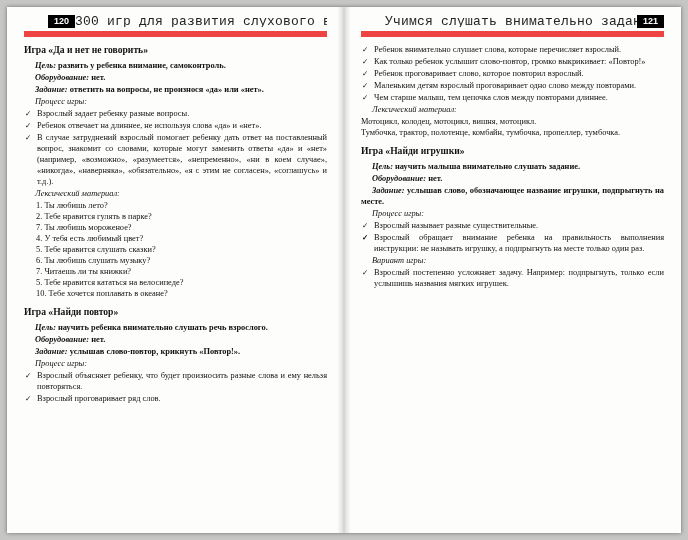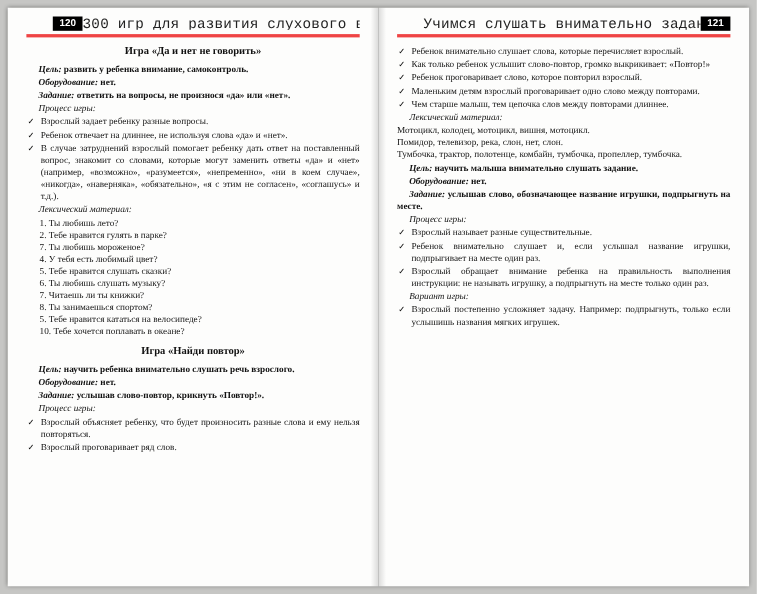--- a/index.html
+++ b/index.html
@@ -24,39 +24,39 @@
     pointer-events:none;
   }
   .page{
     width:50%;box-sizing:border-box;
     padding:8px 17px 8px 17px;
     font-size:8.4px;line-height:11px;
     text-align:justify;
   }
   .page-head{
     display:flex;align-items:center;
-    border-bottom:3px solid #ef4444;
+    border-bottom:6px solid #ef4444;
     padding-bottom:3px;margin-bottom:7px;
     min-height:13px;
     padding-left:24px;
   }
   .pagenum{
     background:#000;color:#fff;font-weight:bold;
     font-family:"Liberation Sans", sans-serif;
     font-size:9px;line-height:13px;
     padding:0 6px;flex:0 0 auto;
   }
   .runhead{
     flex:1 1 auto;
     font-size:13px;letter-spacing:.2px;color:#222;
     font-family:Liberation Mono, monospace;
     white-space:nowrap;overflow:hidden;
   }
   .game-title{
-    font-weight:bold;text-align:center;
+    font-weight:bold;
     font-size:9.6px;margin:7px 0 5px 0;
   }
   .para{margin:1px 0;text-indent:11px;font-weight:bold;}
   .lbl{font-style:italic;}
   .lbl::after{content:" ";}
   .check{
     position:relative;padding-left:13px;margin:1px 0;
   }
   .check .bullet{
     position:absolute;left:1px;top:0;
@@ -91,21 +91,20 @@
 
     <div class="lexlbl">Лексический материал:</div>
 
     <div class="qitem">1.  Ты любишь лето?</div>
     <div class="qitem">2.  Тебе нравится гулять в парке?</div>
     <div class="qitem">7.  Ты любишь мороженое?</div>
     <div class="qitem">4.  У тебя есть любимый цвет?</div>
     <div class="qitem">5.  Тебе нравится слушать сказки?</div>
     <div class="qitem">6.  Ты любишь слушать музыку?</div>
     <div class="qitem">7.  Читаешь ли ты книжки?</div>
-    <div class="qitem">8.  Ты занимаешься спортом?</div>
     <div class="qitem">5.  Тебе нравится кататься на велосипеде?</div>
     <div class="qitem">10. Тебе хочется поплавать в океане?</div>
 
     <div class="game-title">Игра «Найди повтор»</div>
 
     <div class="para"><span class="lbl">Цель:</span><span>научить ребенка внимательно слушать речь взрослого.</span></div>
     <div class="para"><span class="lbl">Оборудование:</span><span>нет.</span></div>
     <div class="para"><span class="lbl">Задание:</span><span>услышав слово-повтор, крикнуть «Повтор!».</span></div>
     <div class="lexlbl">Процесс игры:</div>
 
@@ -120,31 +119,31 @@
     </div>
 
     <div class="check"><span class="bullet">✓</span><span>Ребенок внимательно слушает слова, которые перечисляет взрослый.</span></div>
     <div class="check"><span class="bullet">✓</span><span>Как только ребенок услышит слово-повтор, громко выкрикивает: «Повтор!»</span></div>
     <div class="check"><span class="bullet">✓</span><span>Ребенок проговаривает слово, которое повторил взрослый.</span></div>
     <div class="check"><span class="bullet">✓</span><span>Маленьким детям взрослый проговаривает одно слово между повторами.</span></div>
     <div class="check"><span class="bullet">✓</span><span>Чем старше малыш, тем цепочка слов между повторами длиннее.</span></div>
 
     <div class="lexlbl">Лексический материал:</div>
     <div class="plainline">Мотоцикл, колодец, мотоцикл, вишня, мотоцикл.</div>
-    <div class="plainline">Помидор, телевизор, река, слон, нет, слон.</div>
     <div class="plainline">Тумбочка, трактор, полотенце, комбайн, тумбочка, пропеллер, тумбочка.</div>
 
+    <div class="game-title">Игра «Найди игрушки»</div>
 
     <div class="para"><span class="lbl">Цель:</span><span>научить малыша внимательно слушать задание.</span></div>
     <div class="para"><span class="lbl">Оборудование:</span><span>нет.</span></div>
     <div class="para"><span class="lbl">Задание:</span><span>услышав слово, обозначающее название игрушки, подпрыгнуть на месте.</span></div>
     <div class="lexlbl">Процесс игры:</div>
 
     <div class="check"><span class="bullet">✓</span><span>Взрослый называет разные существительные.</span></div>
-    <div class="check"><span class="bullet">✓</span><span>Ребенок внимательно слушает и, если услышал название игрушки, подпрыгивает на месте один раз.</span></div>
+    <div class="check"><span class="bullet">✓</span></div>
     <div class="check"><span class="bullet">✓</span><span>Взрослый обращает внимание ребенка на правильность выполнения инструкции: не называть игрушку, а подпрыгнуть на месте только один раз.</span></div>
 
     <div class="lexlbl">Вариант игры:</div>
     <div class="check"><span class="bullet">✓</span><span>Взрослый постепенно усложняет задачу. Например: подпрыгнуть, только если услышишь названия мягких игрушек.</span></div>
   </div>
 
   <div class="gutter"></div>
 </div>
 
 </body></html>

